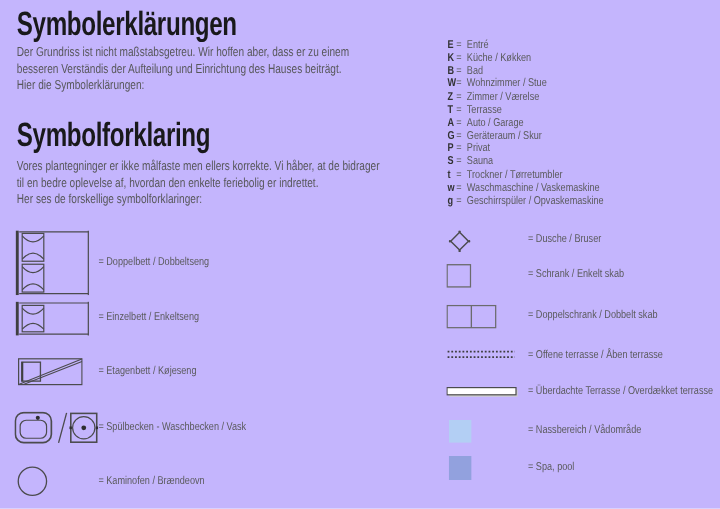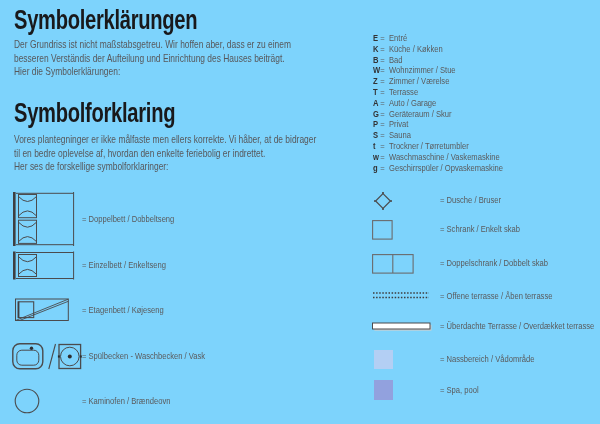--- a/index.html
+++ b/index.html
@@ -1,16 +1,16 @@
 <!DOCTYPE html>
 <html><head>
 <meta charset="utf-8">
 <style>
   html,body{margin:0;padding:0;background:#ffffff;}
-  .page{position:relative;width:600px;height:424px;background:#7dd3fc;overflow:hidden;
+  .page{position:relative;width:600px;height:424px;background:#c4b5fd;overflow:hidden;
         font-family:"Liberation Sans",sans-serif;}
   .abs{position:absolute;}
   .h-main{position:absolute;margin:0;font-size:28px;font-weight:700;color:#19191b;
           letter-spacing:-0.4px;line-height:1;white-space:nowrap;
           transform:scaleX(0.72);transform-origin:0 0;}
   .para{position:absolute;color:#57575a;font-size:10.8px;line-height:13.7px;
         transform:scaleX(0.78);transform-origin:0 0;}
   .para span{display:block;white-space:nowrap;}
   .sym-label{position:absolute;font-size:9.5px;line-height:12px;color:#5a5a5c;
              white-space:nowrap;transform:scaleX(0.8);transform-origin:0 50%;}

